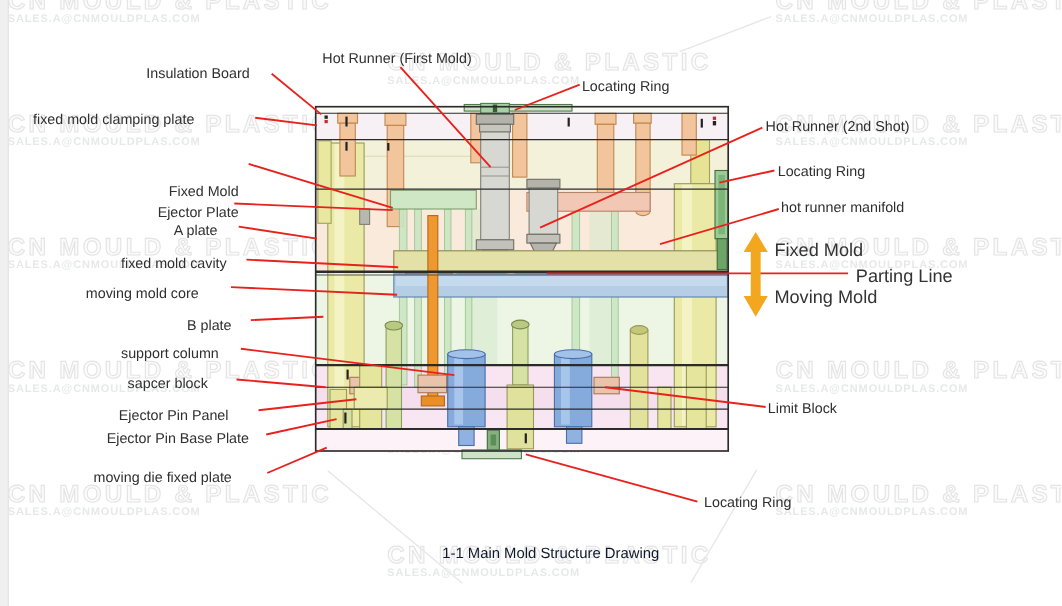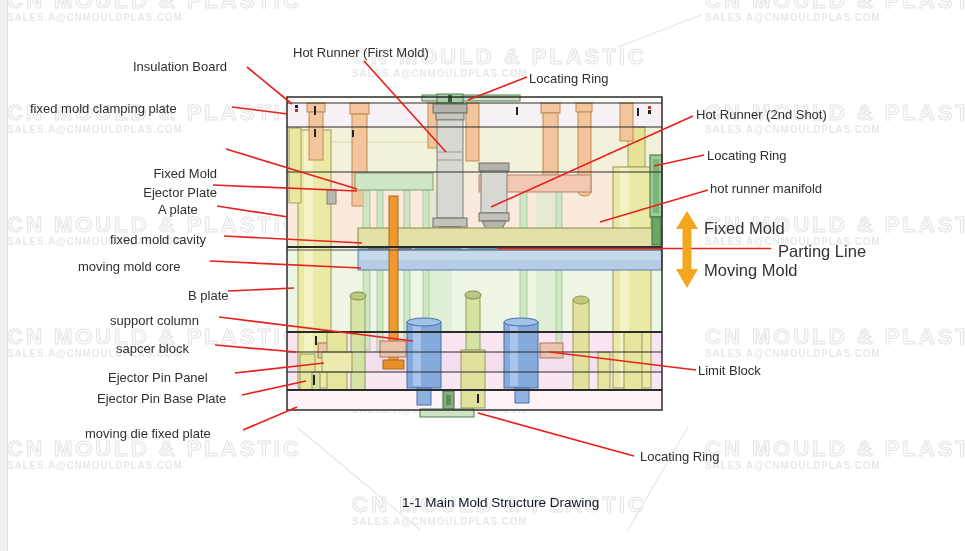--- a/index.html
+++ b/index.html
@@ -298,21 +298,21 @@
     <polygon points="687,211 698,229 691.5,229 691.5,269 698,269 687,288 676,269 682.5,269 682.5,229 676,229" fill="#f2a71f"></polygon>
   </svg>
 
   <div class="lbl" style="left:133px;top:57px">Insulation Board</div>
   <div class="lbl" style="left:30px;top:99px">fixed mold clamping plate</div>
   <div class="lbl ta-r" style="left:125px;top:164px;width:92px">Fixed Mold
 Ejector Plate</div>
   <div class="lbl" style="left:158px;top:200px">A plate</div>
   <div class="lbl" style="left:110px;top:230px">fixed mold cavity</div>
   <div class="lbl" style="left:78px;top:257px">moving mold core</div>
-  <div class="lbl" style="left:188px;top:286px">B plate</div>
+  <div class="lbl" style="left:170px;top:286px">B plate</div>
   <div class="lbl" style="left:110px;top:311px">support column</div>
   <div class="lbl" style="left:116px;top:339px">sapcer block</div>
   <div class="lbl" style="left:108px;top:368px">Ejector Pin Panel</div>
   <div class="lbl" style="left:85px;top:424px">moving die fixed plate</div>
   <div class="lbl" style="left:97px;top:389px">Ejector Pin Base Plate</div>
   <div class="lbl" style="left:293px;top:43px">Hot Runner (First Mold)</div>
   <div class="lbl" style="left:529px;top:69px">Locating Ring</div>
   <div class="lbl" style="left:696px;top:105px">Hot Runner (2nd Shot)</div>
   <div class="lbl" style="left:707px;top:146px">Locating Ring</div>
   <div class="lbl" style="left:710px;top:179px">hot runner manifold</div>

